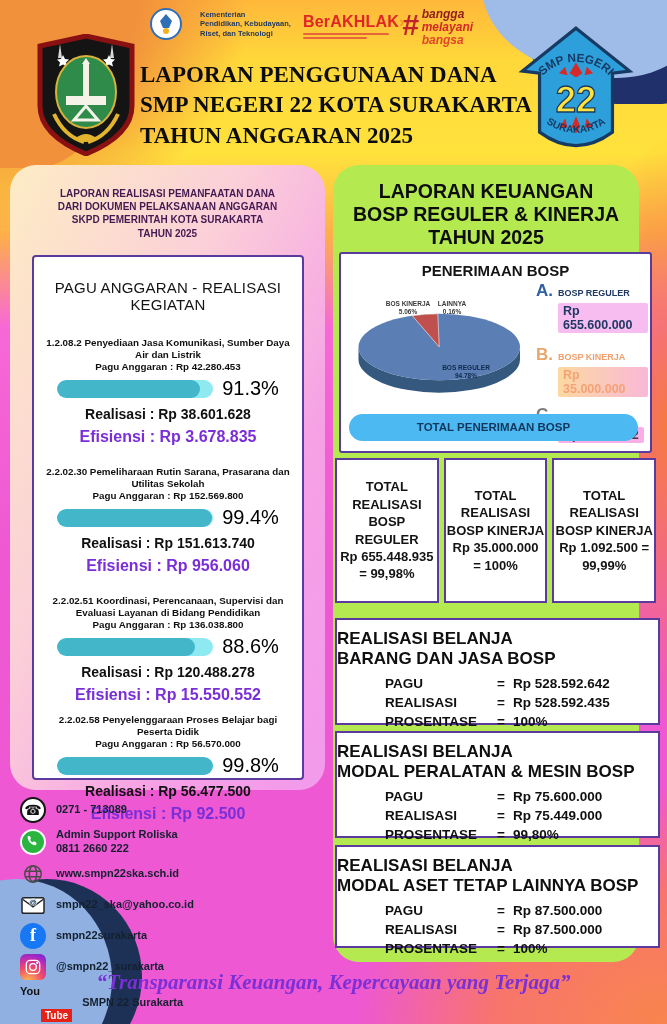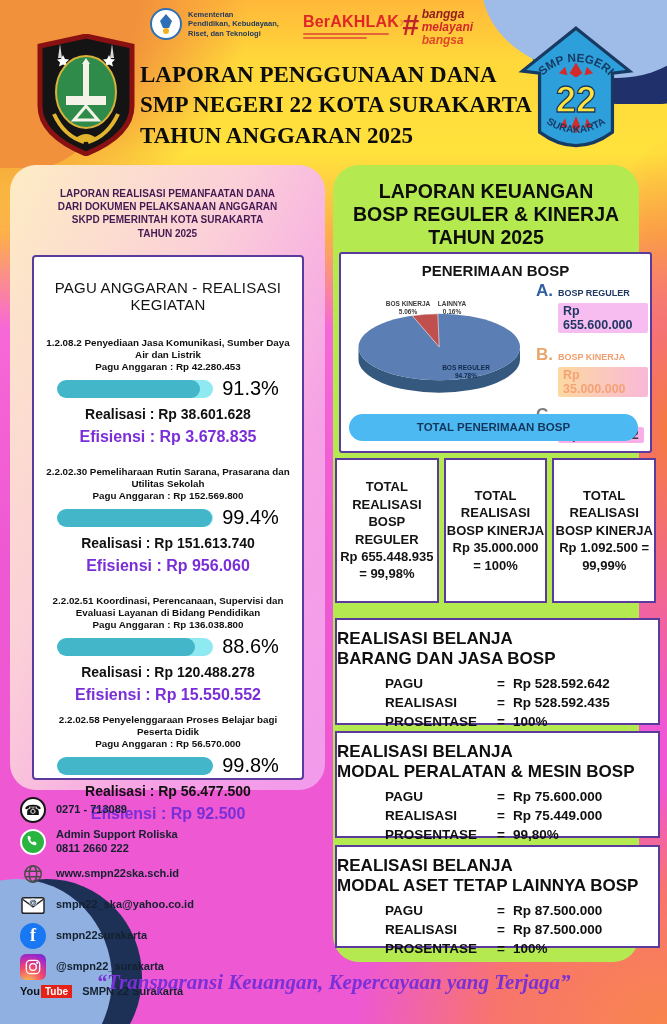--- a/index.html
+++ b/index.html
@@ -12,21 +12,21 @@
       linear-gradient(180deg,#ffb83a 0%, #ffd83a 6%, #ffe23c 15%, #fdae4b 23%, #f768d7 32%, #ee58d2 55%, #ee58d2 100%);
   }
   
   .blob{position:absolute;}
   .blob-tr-navy{top:0;right:-30px;width:175px;height:104px;background:#20306a;border-radius:0 0 20% 55%/0 0 40% 80%;}
   .blob-tr-light{top:-18px;right:-40px;width:225px;height:96px;background:#9fbbe8;border-radius:0 0 40% 58%/0 0 75% 95%;}
   .blob-bl-navy{bottom:-50px;left:-48px;width:190px;height:195px;background:#1d3156;border-radius:50%;}
   .blob-bl-light{bottom:-55px;left:-78px;width:190px;height:200px;background:#8fb0e0;border-radius:50%;}
   .blob-tl-orange{top:0;left:0;width:116px;height:168px;background:#f2913c;border-radius:0 0 70% 0;}
   
-  .ministry{position:absolute;left:150px;top:8px;display:flex;align-items:center;gap:6px;}
+  .ministry{position:absolute;left:150px;top:8px;display:flex;align-items:center;gap:18px;}
   .ministry-text div{font-size:7.5px;font-weight:bold;color:#223a5e;line-height:1.25;}
   .berakhlak{position:absolute;left:303px;top:13px;}
   .berakhlak-word{font-size:16px;font-weight:bold;color:#e02726;letter-spacing:.2px;}
   .berakhlak-word .chev{color:#f59a23;font-weight:bold;}
   .cap-bar{height:2px;background:#e04b3a;opacity:.8;margin-top:2px;border-radius:1px;}
   .bangga{position:absolute;left:402px;top:8px;display:flex;gap:3px;font-style:italic;}
   .bangga .hash{font-size:30px;font-weight:bold;color:#c0232a;line-height:1.1;}
   .bangga-words div{font-size:12px;font-weight:bold;line-height:1.08;}
   .bw0{color:#8f1d1d}.bw1{color:#d22828}.bw2{color:#e04828}
   .main-title{position:absolute;left:140px;top:60px;width:400px;text-align:left;
@@ -87,21 +87,21 @@
   .contacts{position:absolute;left:20px;top:797px;width:300px;}
   .c-row{display:flex;align-items:center;gap:10px;margin-bottom:5px;}
   .c-label{font-size:11px;font-weight:bold;color:#14202e;line-height:1.25;}
   .ic{width:26px;height:26px;flex:0 0 26px;display:flex;align-items:center;justify-content:center;}
   .ic-phone{border-radius:50%;background:#fff;border:2px solid #151515;box-sizing:border-box;font-size:14px;color:#111;}
   .ic-wa{border-radius:50%;background:#2ab540;border:2px solid #fff;box-sizing:border-box;}
   .ic-fb{border-radius:50%;background:#1877f2;color:#fff;font-weight:bold;font-size:18px;font-family:"Liberation Serif",serif;}
   .ic-ig{border-radius:6px;background:radial-gradient(circle at 30% 110%,#fdc651 0%,#f04a68 45%,#b32bbd 75%,#6228d7 100%);}
   .yt-wrap{display:flex;align-items:flex-start;gap:1px;}
   .yt-you{font-size:11px;font-weight:bold;color:#111;}
-  .yt-tube{background:#e62117;color:#fff;font-size:10px;font-weight:bold;padding:1px 4px;border-radius:0;}
+  .yt-tube{background:#e62117;color:#fff;font-size:10px;font-weight:bold;padding:1px 4px;border-radius:0;margin-top:24px;}
   
   .tagline{position:absolute;left:0;top:970px;width:100%;text-align:center;
     font-family:"Liberation Serif",serif;font-style:italic;font-weight:bold;font-size:21px;color:#7b2fd6;}
 </style>
 </head>
 <body>
 
 <div class="page">
 
   <div class="blob blob-tl-orange"></div>

